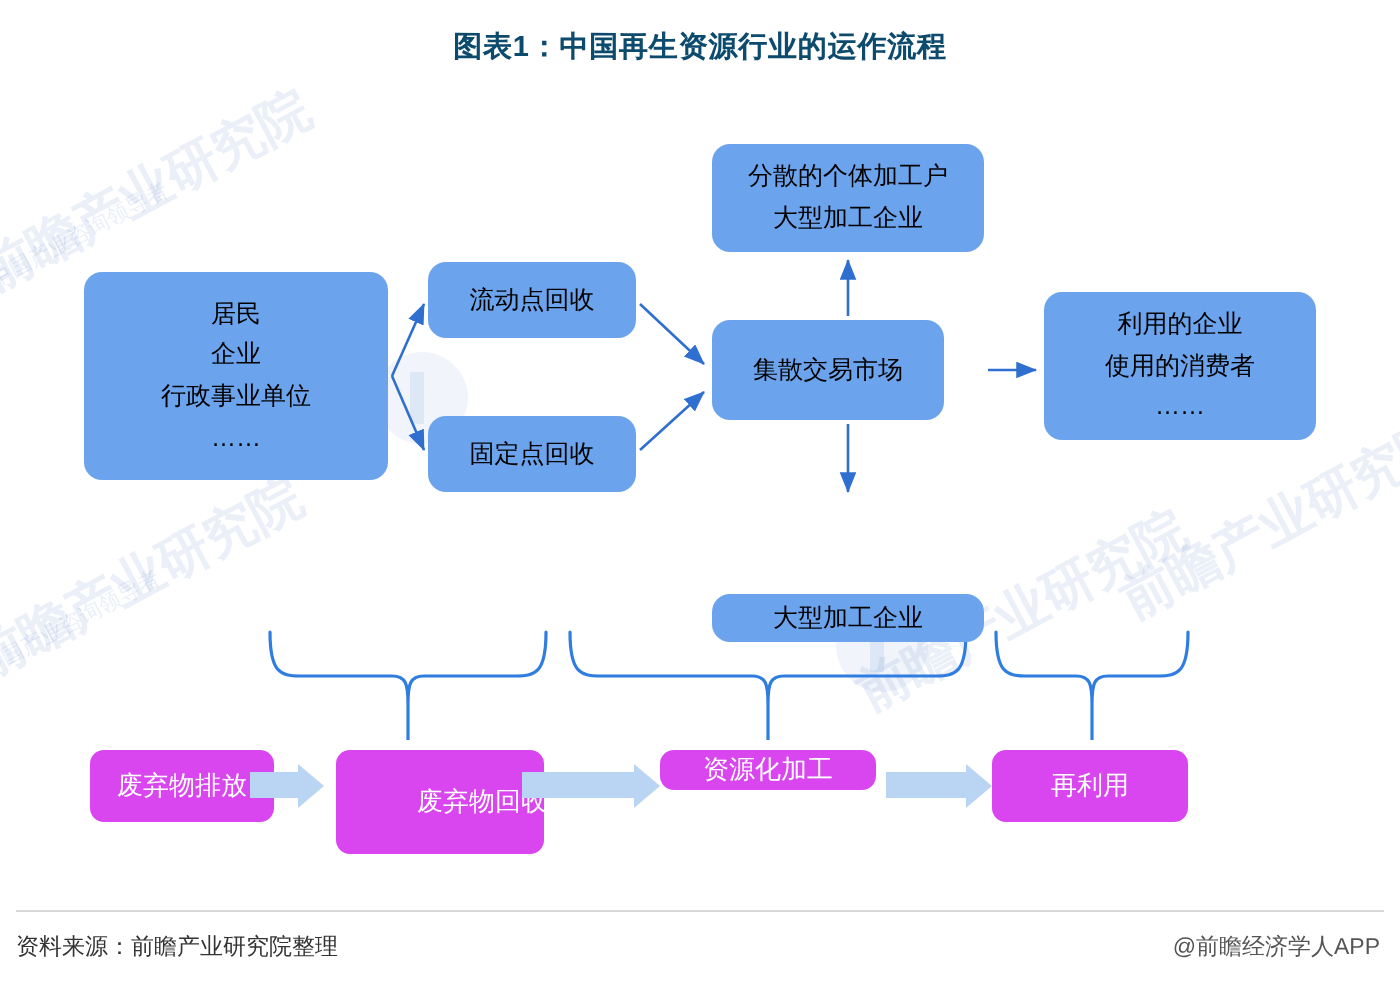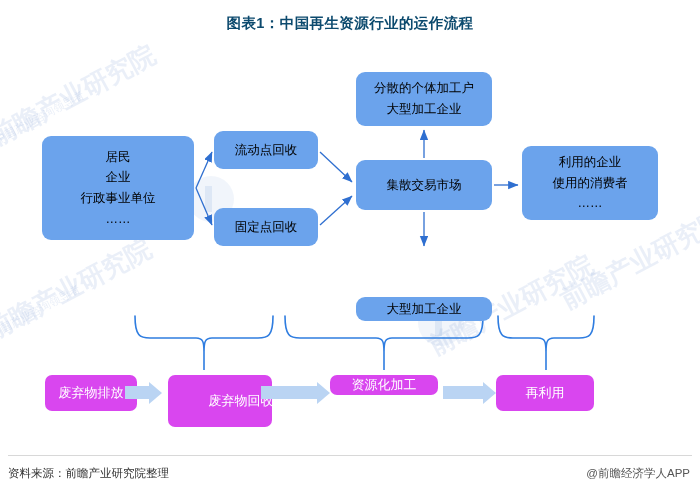--- a/index.html
+++ b/index.html
@@ -75,21 +75,21 @@
     line-height: 1.65;
     text-align: center;
     box-sizing: border-box;
   }
   .nodebox span { display: block; white-space: nowrap; }
 
   #node-sources   { left: 42px;  top: 136px; width: 152px; height: 104px; }
   #node-mobile    { left: 214px; top: 131px; width: 104px; height: 38px; }
   #node-fixed     { left: 214px; top: 208px; width: 104px; height: 38px; }
   #node-scattered { left: 356px; top: 72px;  width: 136px; height: 54px; }
-  #node-market    { left: 356px; top: 160px; width: 136px; height: 50px; }
+  #node-market    { left: 356px; top: 160px; width: 116px; height: 50px; }
   #node-large     { left: 356px; top: 249px; width: 136px; height: 24px; margin-top: 48px; }
   #node-users     { left: 522px; top: 146px; width: 136px; height: 74px; }
 
   
   .stagebox {
     position: absolute;
     background: #d946ef;
     border-radius: 7px;
     color: #ffffff;
     font-size: 13px;

